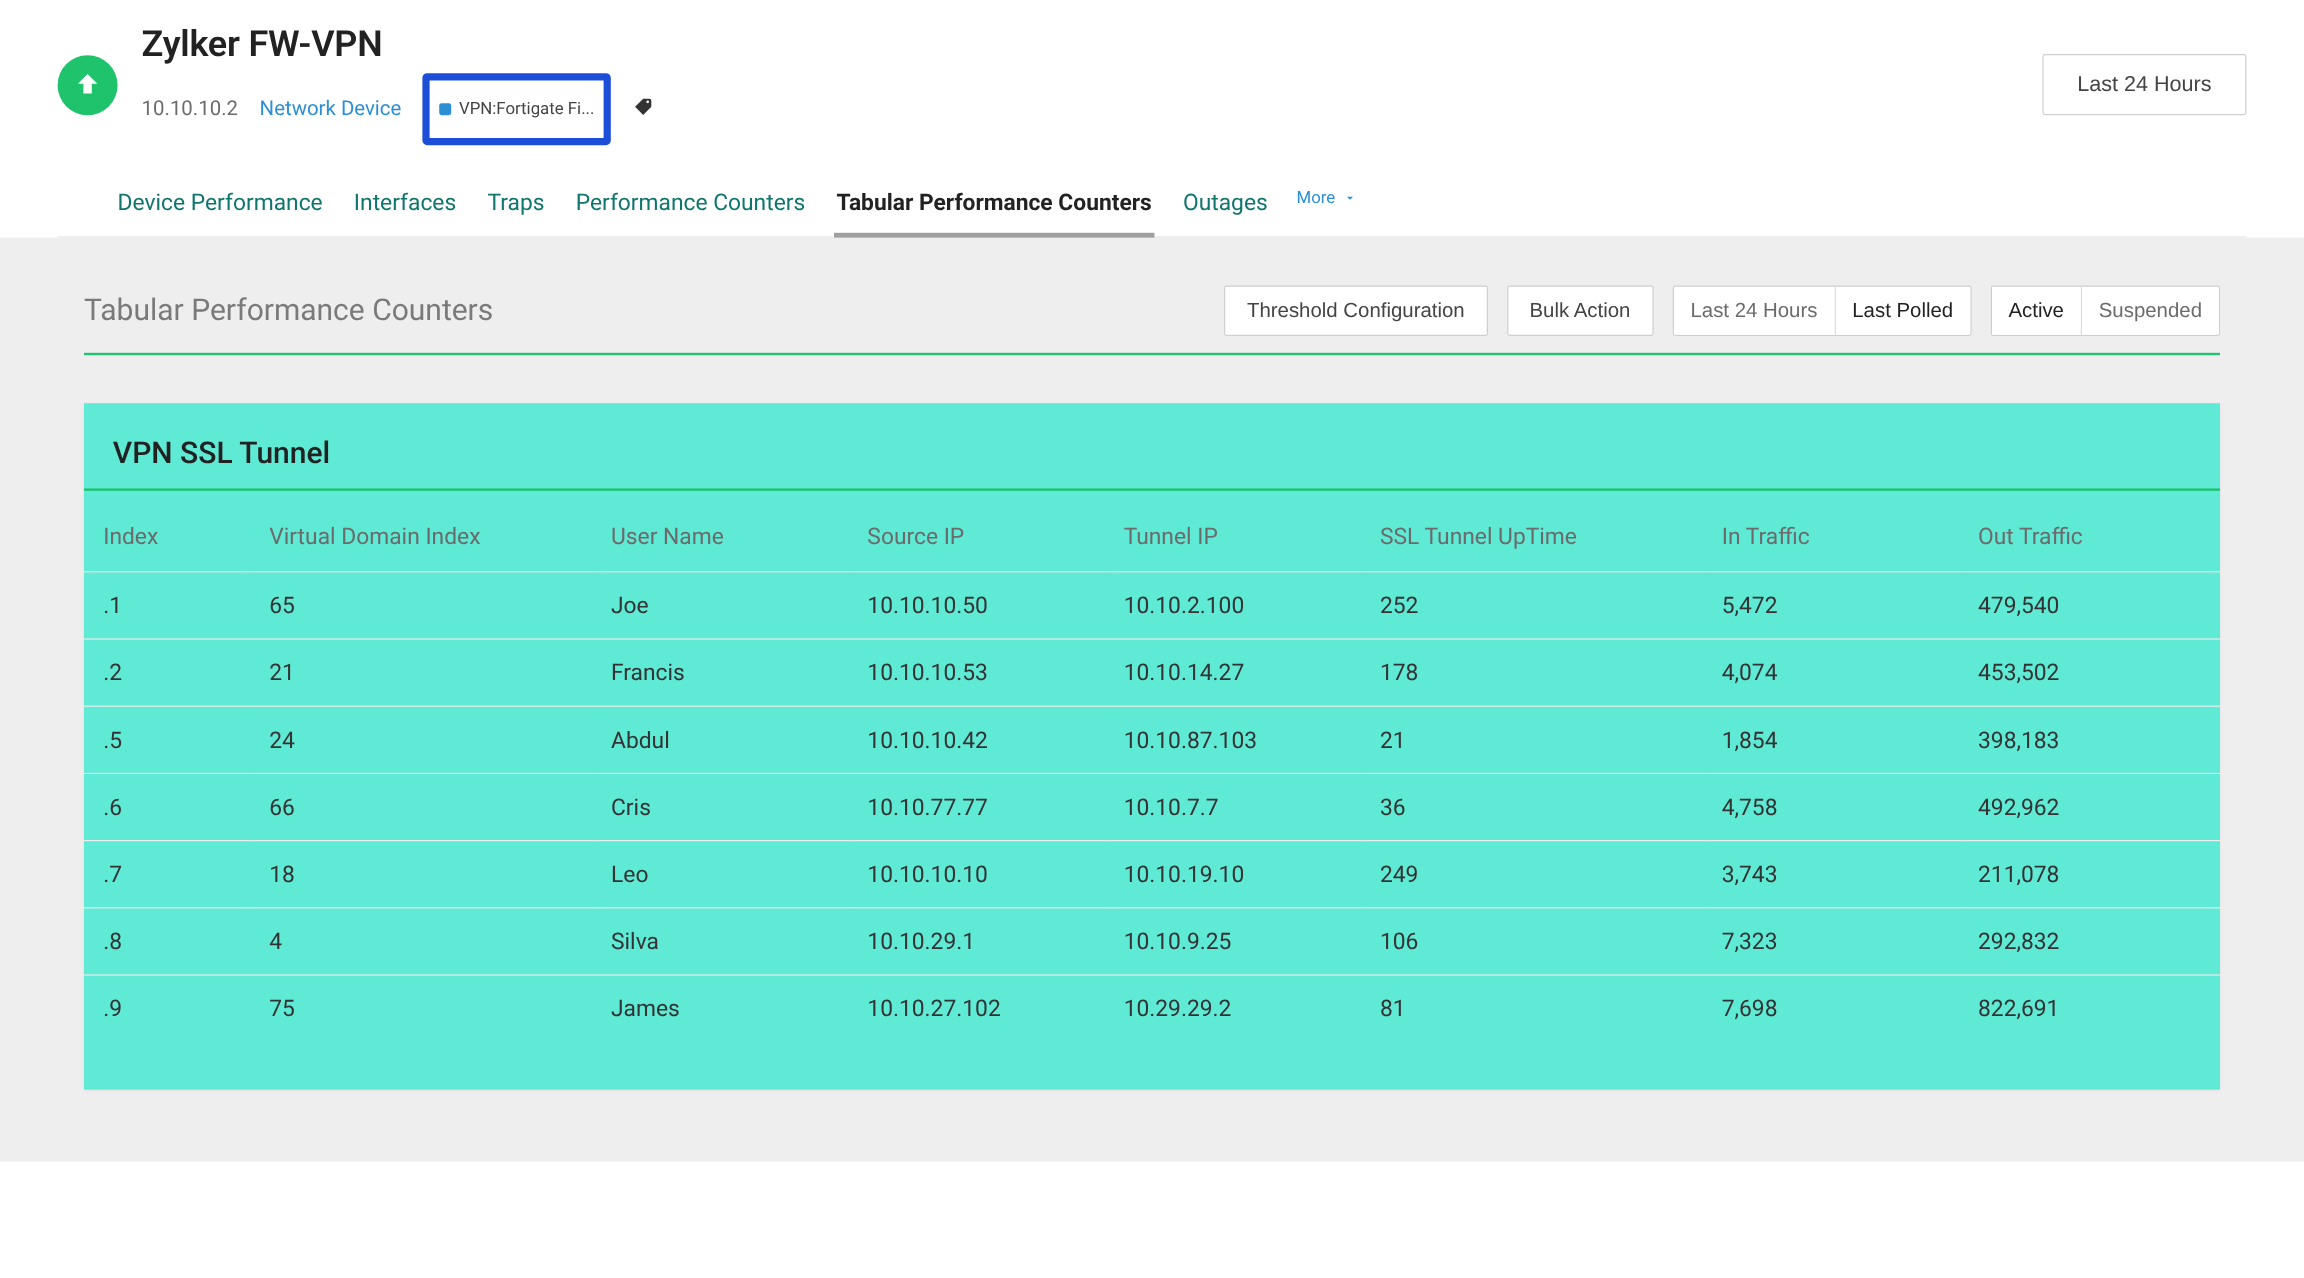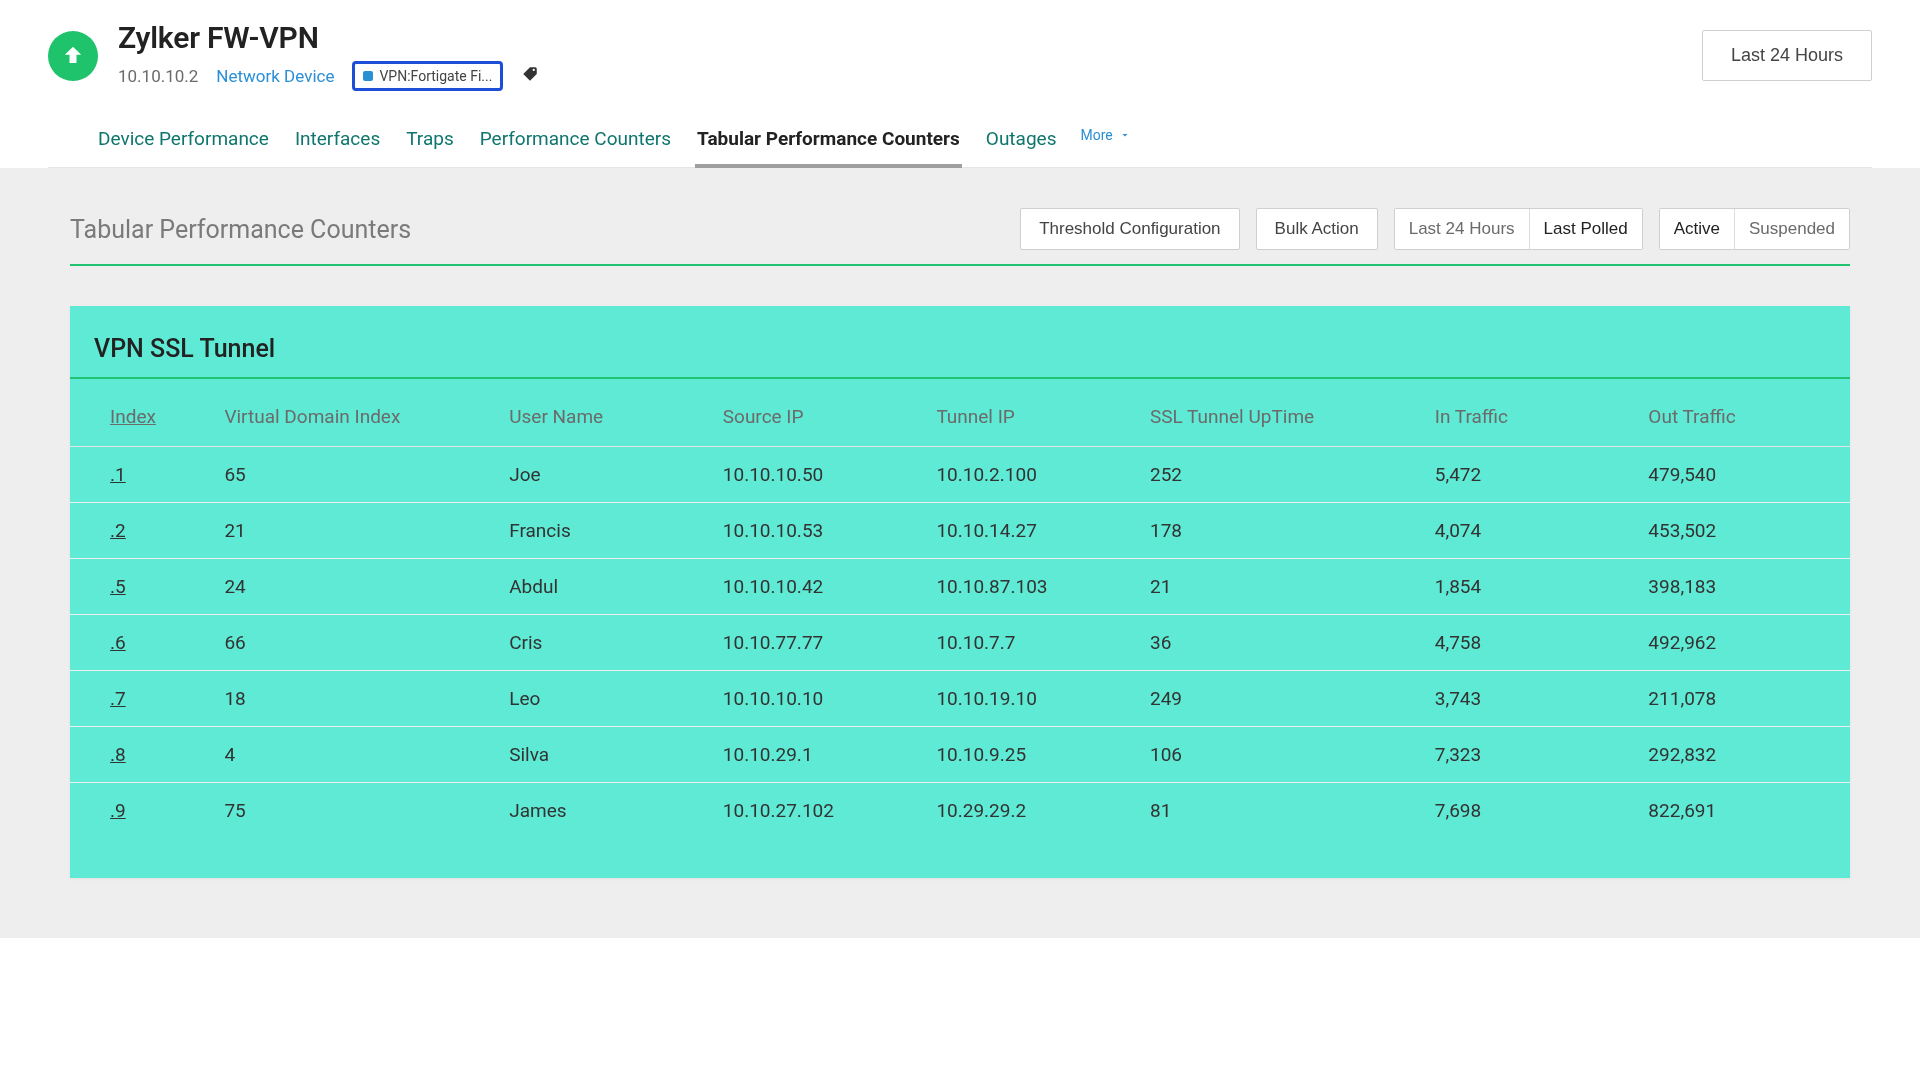--- a/index.html
+++ b/index.html
@@ -8,21 +8,21 @@
 
 .header { padding: 20px 48px 0 48px; background: #fff; }
 .title-row { display: flex; align-items: center; gap: 20px; }
 .status-icon { width: 50px; height: 50px; background: #1ec36b; border-radius: 50%; display: flex; align-items: center; justify-content: center; flex-shrink: 0; }
 .status-icon svg { width: 28px; height: 28px; fill: #fff; }
 .title-col { flex: 1; }
 .device-title { font-size: 30px; font-weight: 600; color: #222; letter-spacing: -0.2px; }
 .meta-row { display: flex; align-items: center; gap: 18px; margin-top: 6px; }
 .ip-text { font-size: 17px; color: #6b6b6b; }
 .network-link { font-size: 17px; color: #2b8fd6; text-decoration: none; }
-.tag-chip { display: inline-flex; align-items: center; gap: 6px; border: 3px solid #1d4ed8; border-radius: 4px; padding: 4px 8px; font-size: 14px; color: #444; background: #fff; max-width: 180px; overflow: hidden; white-space: nowrap; text-overflow: ellipsis; }
+.tag-chip { display: inline-flex; align-items: center; gap: 6px; border: 6px solid #1d4ed8; border-radius: 4px; padding: 16px 8px; font-size: 14px; color: #444; background: #fff; max-width: 180px; overflow: hidden; white-space: nowrap; text-overflow: ellipsis; }
 .tag-chip .dot { width: 10px; height: 10px; background: #2b8fd6; border-radius: 2px; display: inline-block; }
 .tag-icon { color: #333; }
 .time-range-btn { margin-left: auto; border: 1px solid #cfcfcf; background: #fff; padding: 14px 28px; font-size: 18px; color: #444; border-radius: 2px; cursor: pointer; }
 
 .tabs { display: flex; align-items: center; gap: 22px; padding: 0 48px; margin-top: 26px; border-bottom: 1px solid #e5e5e5; }
 .tab { font-size: 19px; color: #0f766e; padding: 10px 2px 14px 2px; cursor: pointer; border-bottom: 4px solid transparent; margin-bottom: -1px; white-space: nowrap; }
 .tab.active { color: #222; font-weight: 700; border-bottom-color: #9f9f9f; }
 .more-link { color: #2b8fd6; font-size: 14px; display: inline-flex; align-items: center; gap: 6px; cursor: pointer; padding-bottom: 14px; }
 .more-link svg { width: 12px; height: 12px; fill: #2b8fd6; }
 
@@ -35,21 +35,21 @@
 .btn-group .seg + .seg { border-left: 1px solid #dcdcdc; }
 .btn-group .seg.active { color: #222; }
 
 .card { background: #5eead4; margin-top: 40px; padding: 28px 0 40px 0; box-shadow: 0 1px 3px rgba(0,0,0,0.05); }
 .card-header { padding: 0 24px 14px 24px; border-bottom: 2px solid #1fc371; }
 .card-title { font-size: 25px; font-weight: 500; color: #222; }
 
 .tbl { width: 100%; border-collapse: collapse; margin-top: 8px; }
 .tbl th { text-align: left; font-weight: 400; font-size: 19px; color: #6b6b6b; padding: 18px 12px; border-bottom: 1px solid #e5e5e5; }
 .tbl td { font-size: 19px; padding: 16px 12px; border-bottom: 1px solid #ededed; color: #333; }
-.tbl th:first-child, .tbl td:first-child { padding-left: 40px; text-decoration: underline; }
+.tbl th:first-child, .tbl td:first-child { padding-left: 16px; }
 .tbl th:last-child, .tbl td:last-child { padding-right: 36px; }
 .tbl tbody tr:last-child td { border-bottom: none; }
 .link-cell { color: #2b8fd6; cursor: pointer; }
 </style>
 </head>
 <body>
 
 <div class="page">
   <div class="header">
     <div class="title-row">

